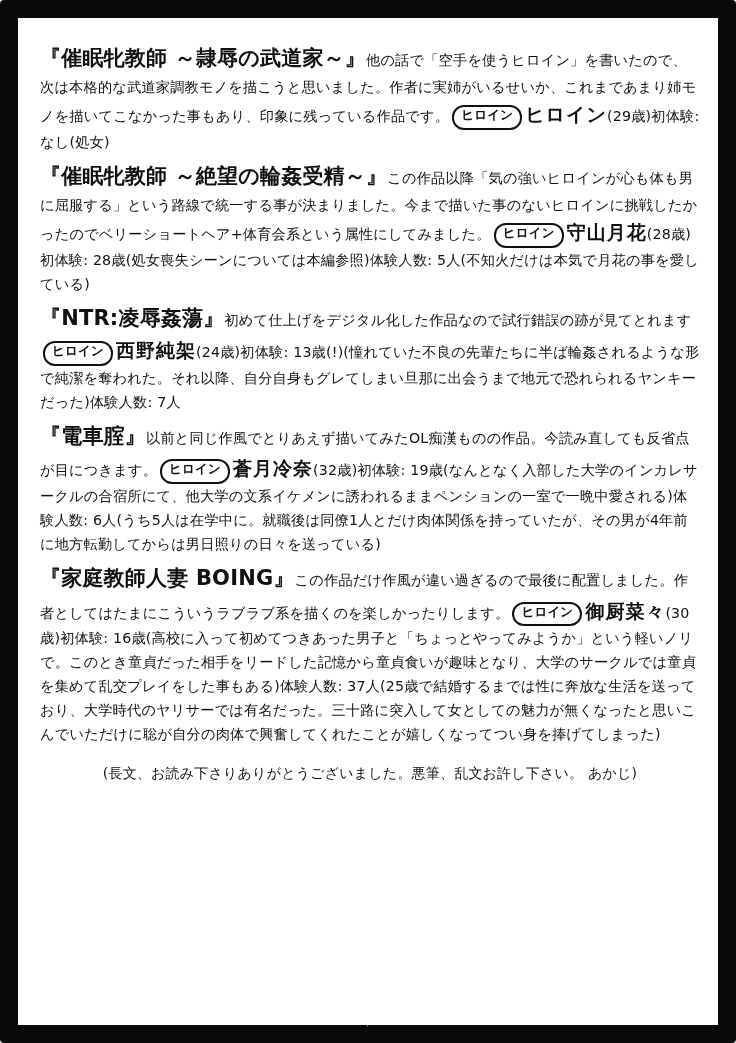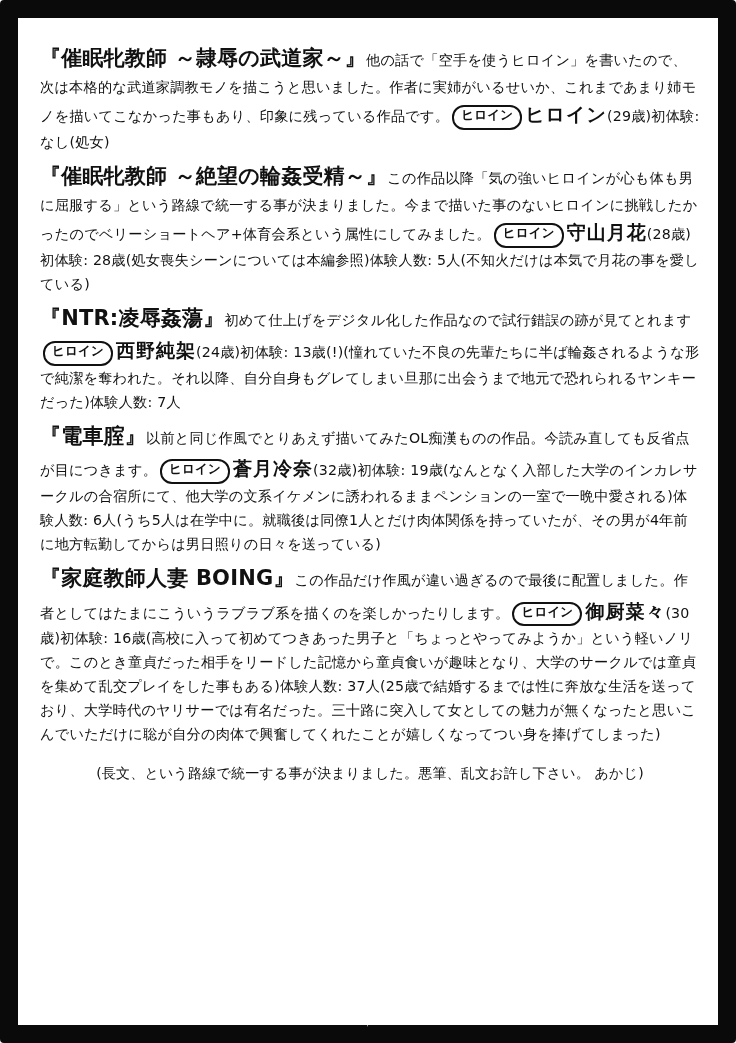--- a/index.html
+++ b/index.html
@@ -138,15 +138,15 @@
         <span class="work-title">『電車腟』</span><span class="small">以前と同じ作風でとりあえず描いてみたOL痴漢ものの作品。今読み直しても反省点が目につきます。</span><span class="heroine-tag">ヒロイン</span><span class="name">蒼月冷奈</span><span class="small">(32歳)</span><span class="small">初体験</span><span class="small">: </span><span class="small">19歳(なんとなく入部した大学のインカレサークルの合宿所にて、他大学の文系イケメンに誘われるままペンションの一室で一晩中愛される)</span><span class="small">体験人数</span><span class="small">: </span><span class="small">6人(うち5人は在学中に。就職後は同僚1人とだけ肉体関係を持っていたが、その男が4年前に地方転勤してからは男日照りの日々を送っている)</span>
       </p>
     </div>
 
     <div class="blk">
       <p class="para">
         <span class="work-title">『家庭教師人妻 BOING』</span><span class="small">この作品だけ作風が違い過ぎるので最後に配置しました。作者としてはたまにこういうラブラブ系を描くのを楽しかったりします。</span><span class="heroine-tag">ヒロイン</span><span class="name">御厨菜々</span><span class="small">(30歳)</span><span class="small">初体験</span><span class="small">: </span><span class="small">16歳(高校に入って初めてつきあった男子と「ちょっとやってみようか」という軽いノリで。このとき童貞だった相手をリードした記憶から童貞食いが趣味となり、大学のサークルでは童貞を集めて乱交プレイをした事もある)</span><span class="small">体験人数</span><span class="small">: </span><span class="small">37人(25歳で結婚するまでは性に奔放な生活を送っており、大学時代のヤリサーでは有名だった。三十路に突入して女としての魅力が無くなったと思いこんでいただけに聡が自分の肉体で興奮してくれたことが嬉しくなってつい身を捧げてしまった)</span>
       </p>
     </div>
 
-    <p class="para footer">(長文、という路線で統一する事が決まりました。悪筆、乱文お許し下さい。 あかじ)</p>
+    <p class="para footer">(長文、お読み下さりありがとうございました。悪筆、乱文お許し下さい。 あかじ)</p>
   </div>
 </div>
 
 </body></html>

